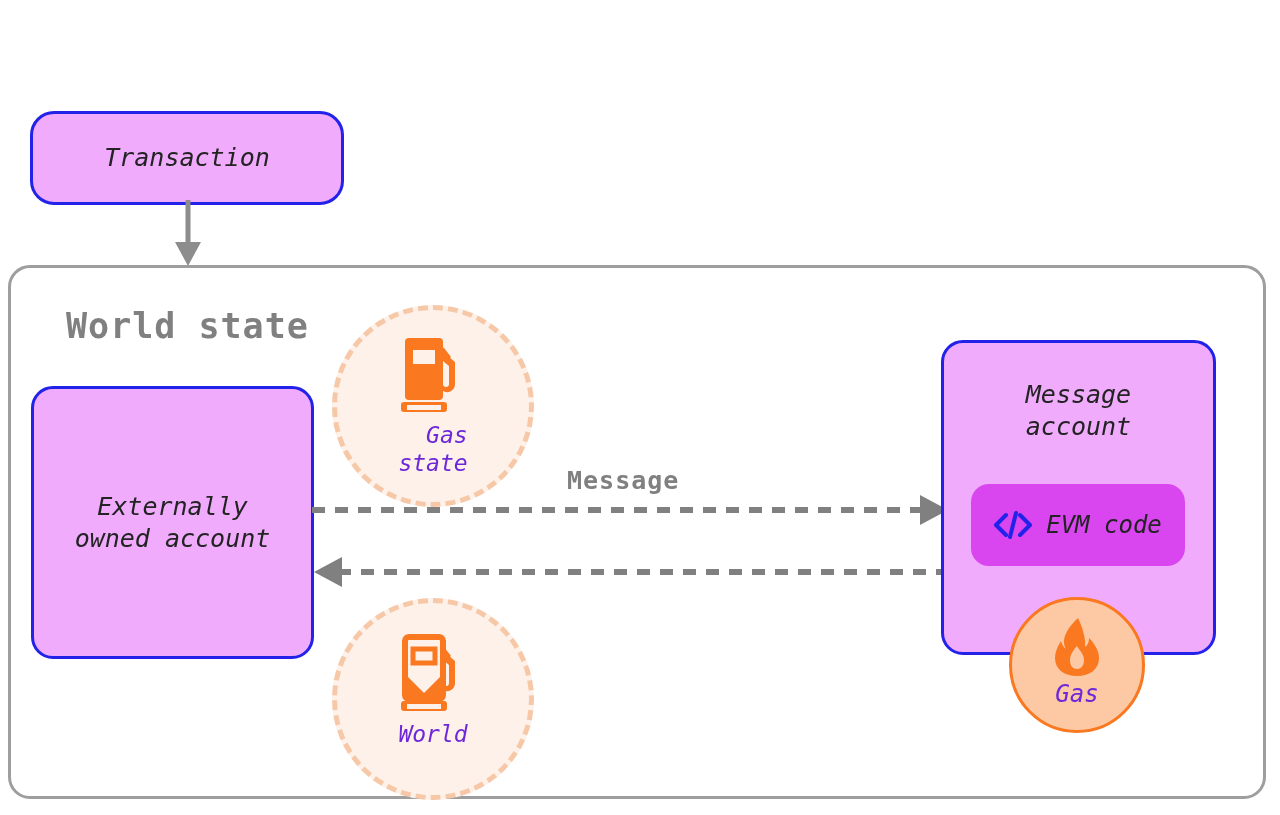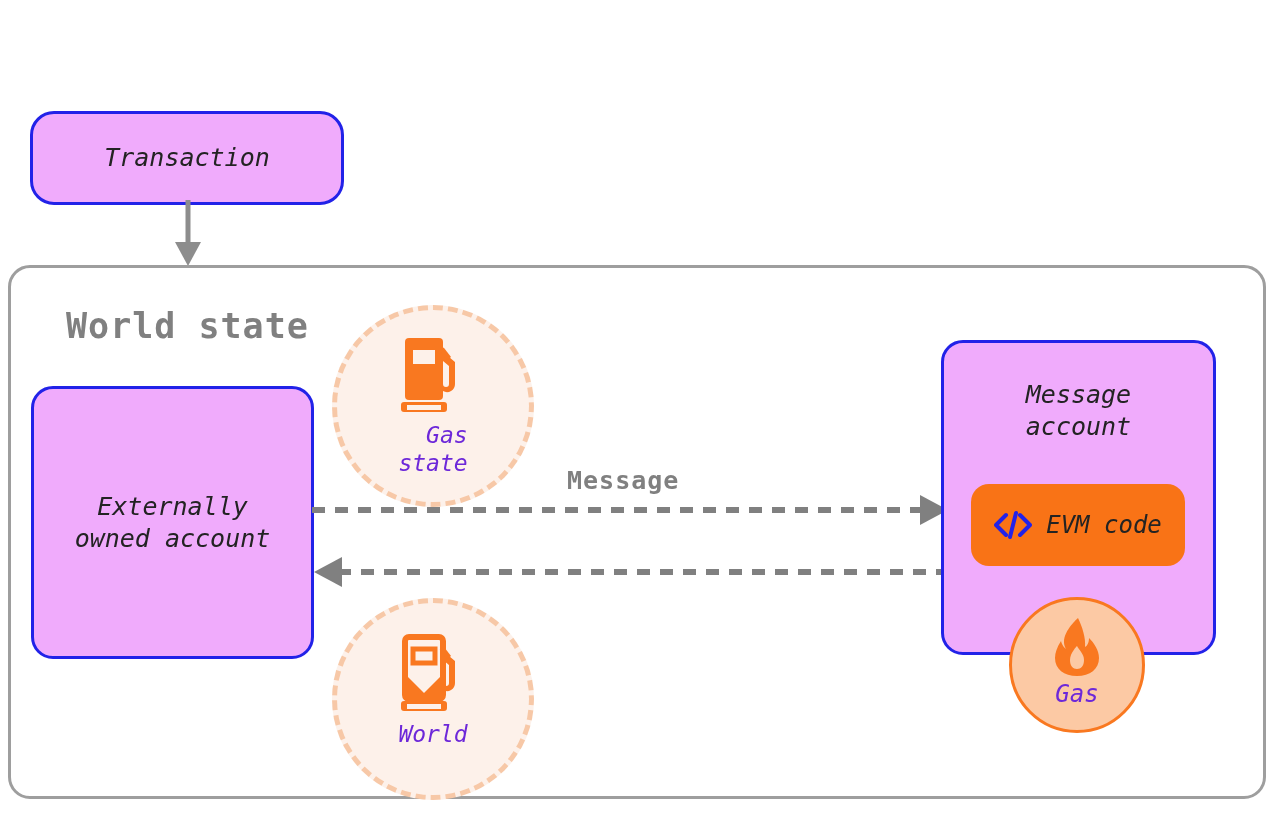--- a/index.html
+++ b/index.html
@@ -81,21 +81,21 @@
     justify-content: flex-start;
     padding-top: 36px;
   }
   .box-line { display: block; }
 
   
   #evm-chip {
     position: absolute;
     left: 971px; top: 484px;
     width: 214px; height: 82px;
-    background: #f97316;
+    background: #d946ef;
     border-radius: 18px;
     display: flex;
     align-items: center;
     justify-content: center;
     gap: 14px;
     box-sizing: border-box;
   }
   #evm-chip .chip-text {
     font-family: "DejaVu Sans Mono", "Liberation Mono", monospace;
     font-style: italic;

